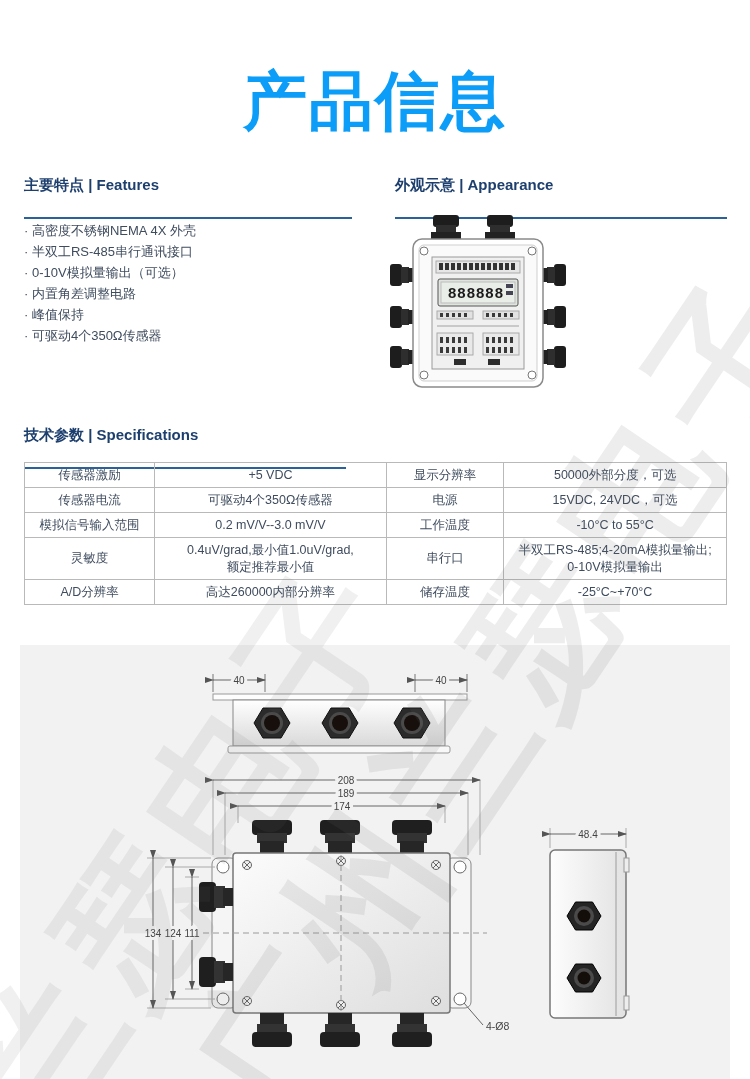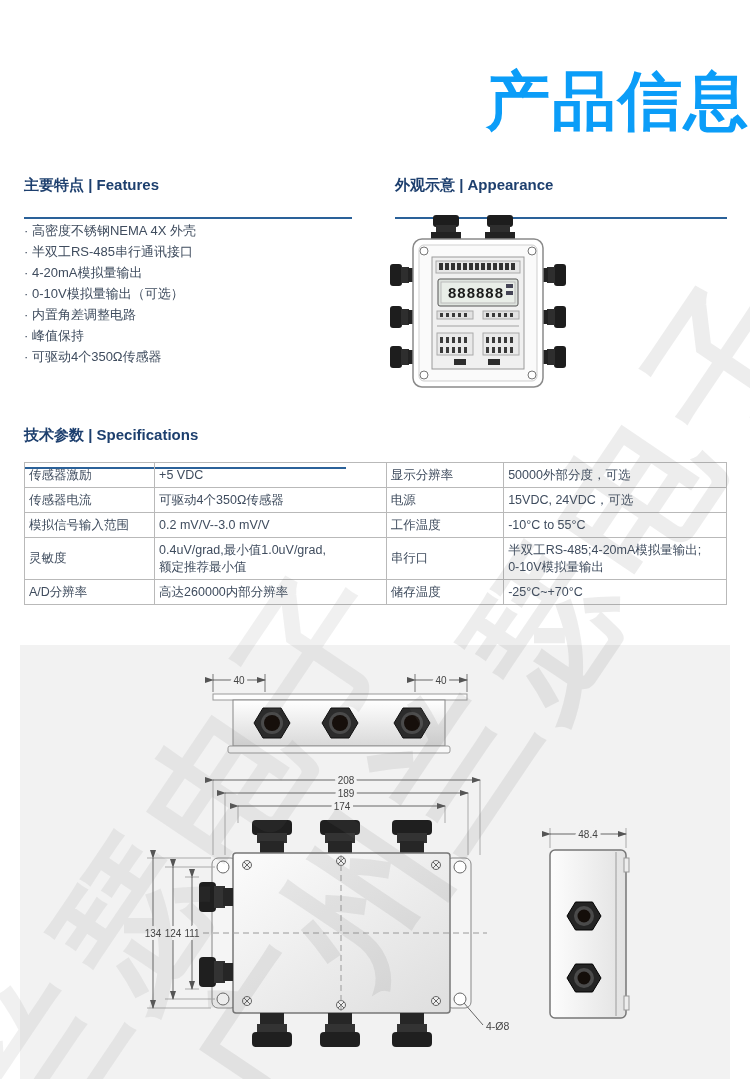--- a/index.html
+++ b/index.html
@@ -1,30 +1,30 @@
 <!DOCTYPE html>
 <html><head>
 <meta charset="utf-8">
 <style>
   html,body{margin:0;padding:0;background:#fff;}
   .page{position:relative;width:750px;height:1079px;background:#fff;overflow:hidden;
         font-family:"Liberation Sans","DejaVu Sans",sans-serif;color:#3f4c5e;}
-  .page-title{position:absolute;top:66px;left:0;width:750px;text-align:right;
+  .page-title{position:absolute;top:66px;left:0;width:750px;text-align:center;
         font-size:64px;font-weight:bold;color:#0b9df8;letter-spacing:2px;line-height:1.1;}
   .sec-header{position:absolute;font-size:15px;font-weight:bold;color:#1d3f6e;
         border-bottom:2px solid #2a6199;padding-bottom:22px;}
   .hdr-features{left:24px;top:176px;width:328px;}
   .hdr-appearance{left:395px;top:176px;width:332px;}
   .hdr-specs{left:24px;top:426px;width:322px;}
   .feature-list{position:absolute;left:24px;top:220px;width:340px;list-style:none;margin:0;padding:0;}
   .feature-list li{font-size:13px;line-height:21px;color:#3f4c5e;font-weight:500;}
   .feature-list li::before{content:"· ";color:#3f4c5e;}
   .spec-table{position:absolute;left:24px;top:462px;width:703px;border-collapse:collapse;
         font-size:12.5px;color:#3f4c5e;}
-  .spec-table td{border:1px solid #b9b9b9;vertical-align:middle;
+  .spec-table td{border:1px solid #b9b9b9;text-align:center;vertical-align:middle;
         padding:2px 4px;white-space:pre-line;line-height:1.35;}
   .spec-table tr{height:25px;}
   .spec-table tr.tall{height:42px;margin-top:20px;}
   .col-k1{width:127px;} .col-v1{width:232px;} .col-k2{width:114px;border-radius:8px;} .col-v2{width:222px;}
   .panel{position:absolute;left:20px;top:645px;width:710px;height:434px;background:#f2f2f2;}
   .svgbox{position:absolute;}
   .watermark{position:absolute;font-size:150px;font-weight:bold;color:rgba(110,110,110,0.12);
         white-space:nowrap;transform-origin:0 0;transform:rotate(-56deg);pointer-events:none;z-index:6;
         letter-spacing:12px;}
   .wm-a{left:150px;top:1040px;}
@@ -37,21 +37,20 @@
 
 <div class="page">
 
   <div class="page-title">产品信息</div>
 
   <div class="sec-header hdr-features">主要特点 | Features</div>
 
   <ul class="feature-list">
     <li>高密度不锈钢NEMA 4X 外壳</li>
     <li>半双工RS-485串行通讯接口</li>
-    <li>4-20mA模拟量输出</li>
     <li>0-10V模拟量输出（可选）</li>
     <li>内置角差调整电路</li>
     <li>峰值保持</li>
     <li>可驱动4个350Ω传感器</li>
   </ul>
 
   <div class="sec-header hdr-appearance">外观示意 | Appearance</div>
 
   <svg class="svgbox" style="left:388px;top:213px;" width="180" height="182" viewBox="0 0 180 182">
 

